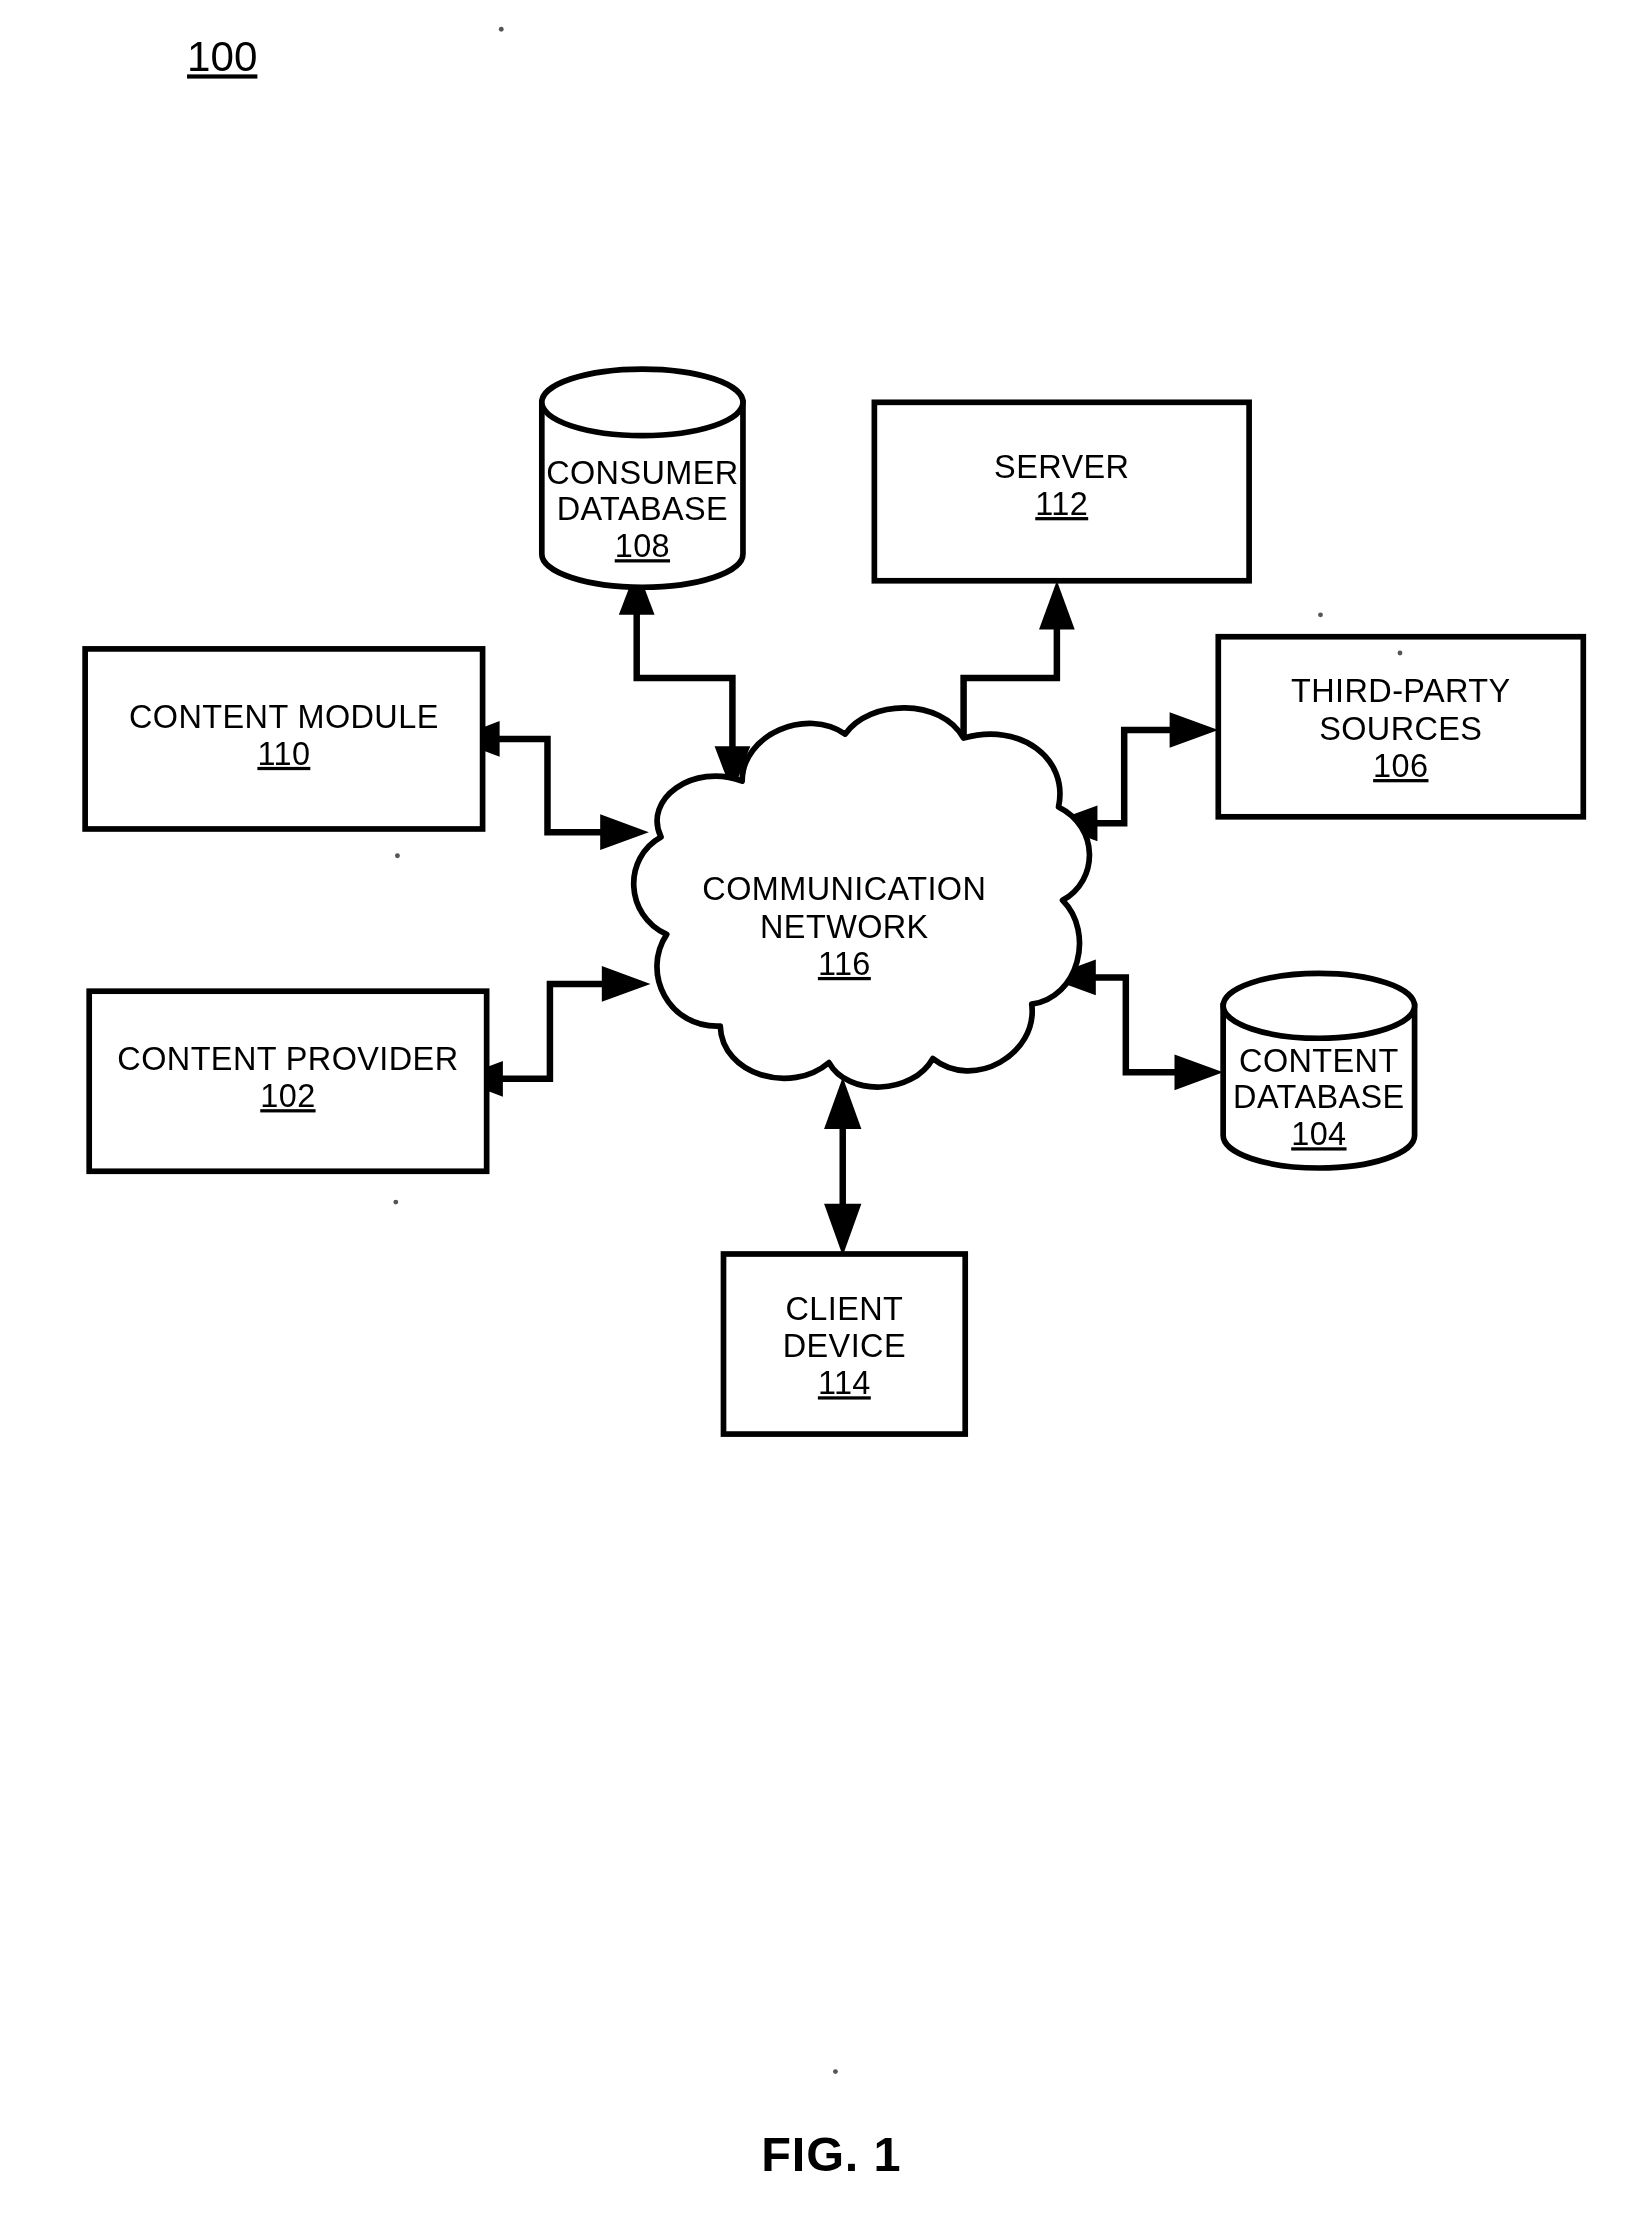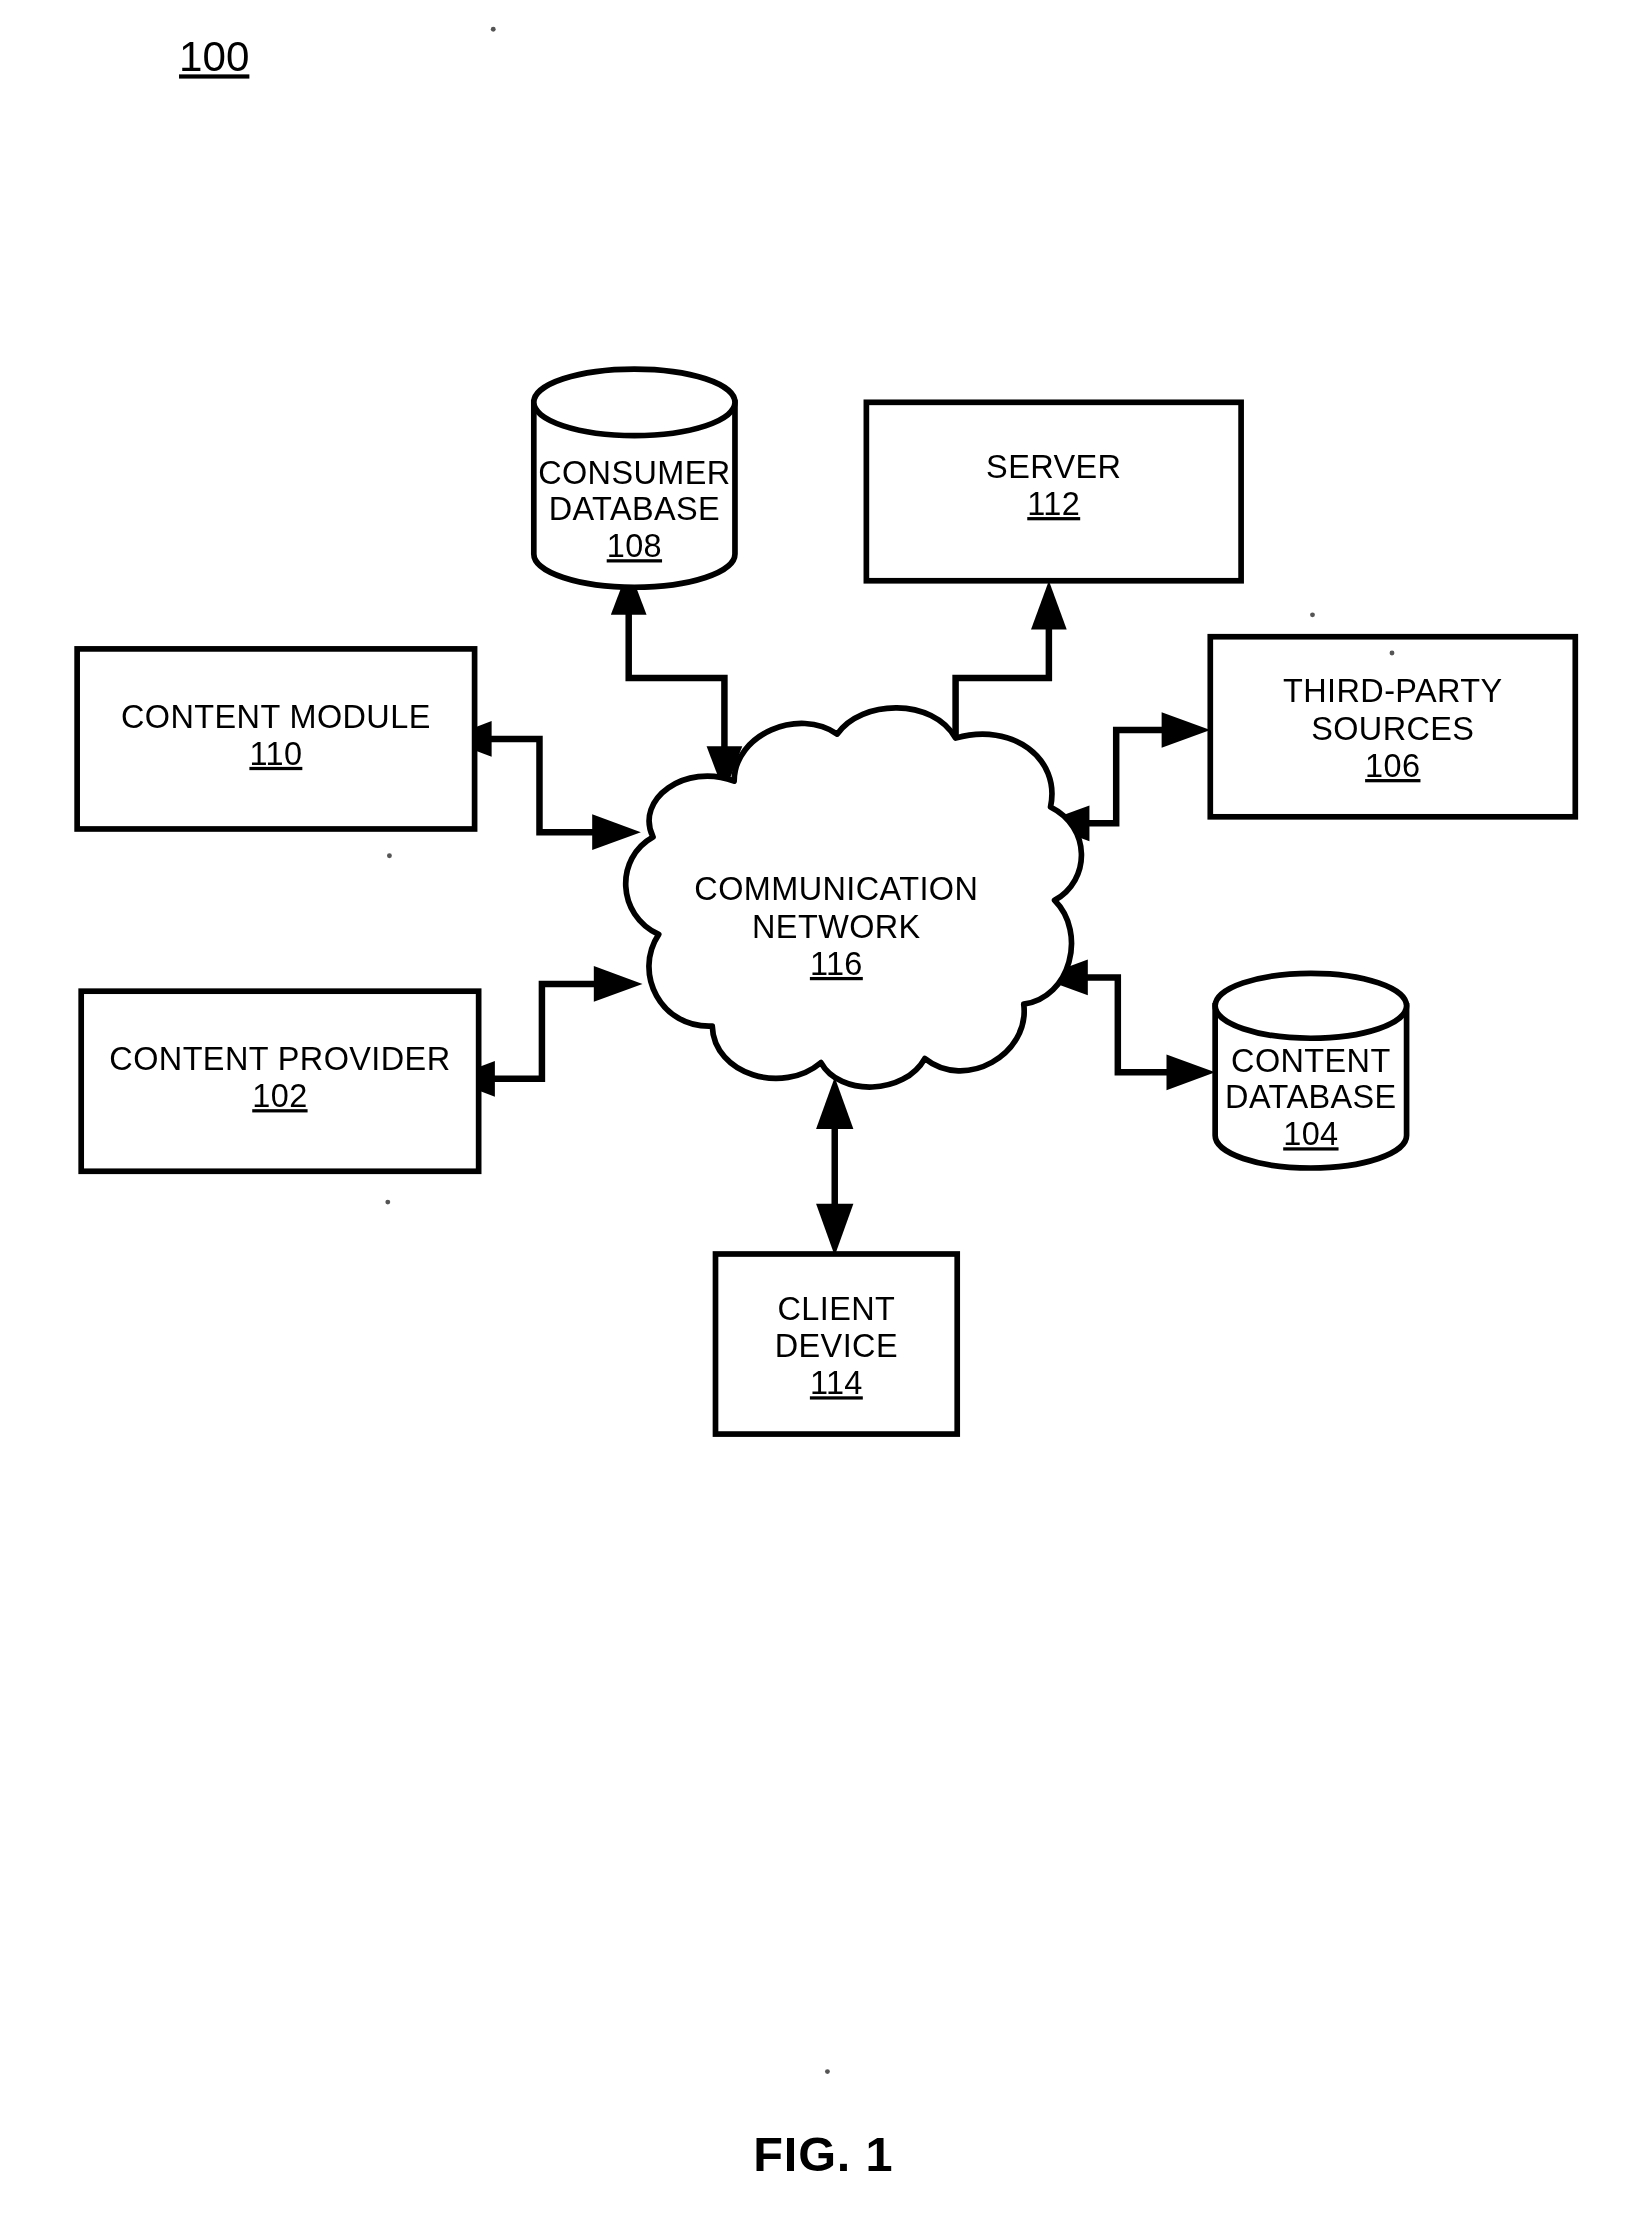--- a/index.html
+++ b/index.html
@@ -10,21 +10,21 @@
   body {
     width: 1650px;
     height: 2216px;
     position: relative;
     font-family: "Liberation Sans", sans-serif;
     color: #000000;
     overflow: hidden;
   }
   #figure-root {
     position: absolute;
-    left: 0; top: 0;
+    left: 8px; top: 0;
     width: 1532px;
     height: 2216px;
   }
   svg#diagram {
     position: absolute;
     left: 0; top: 0;
     width: 1650px;
     height: 2216px;
     display: block;
   }

